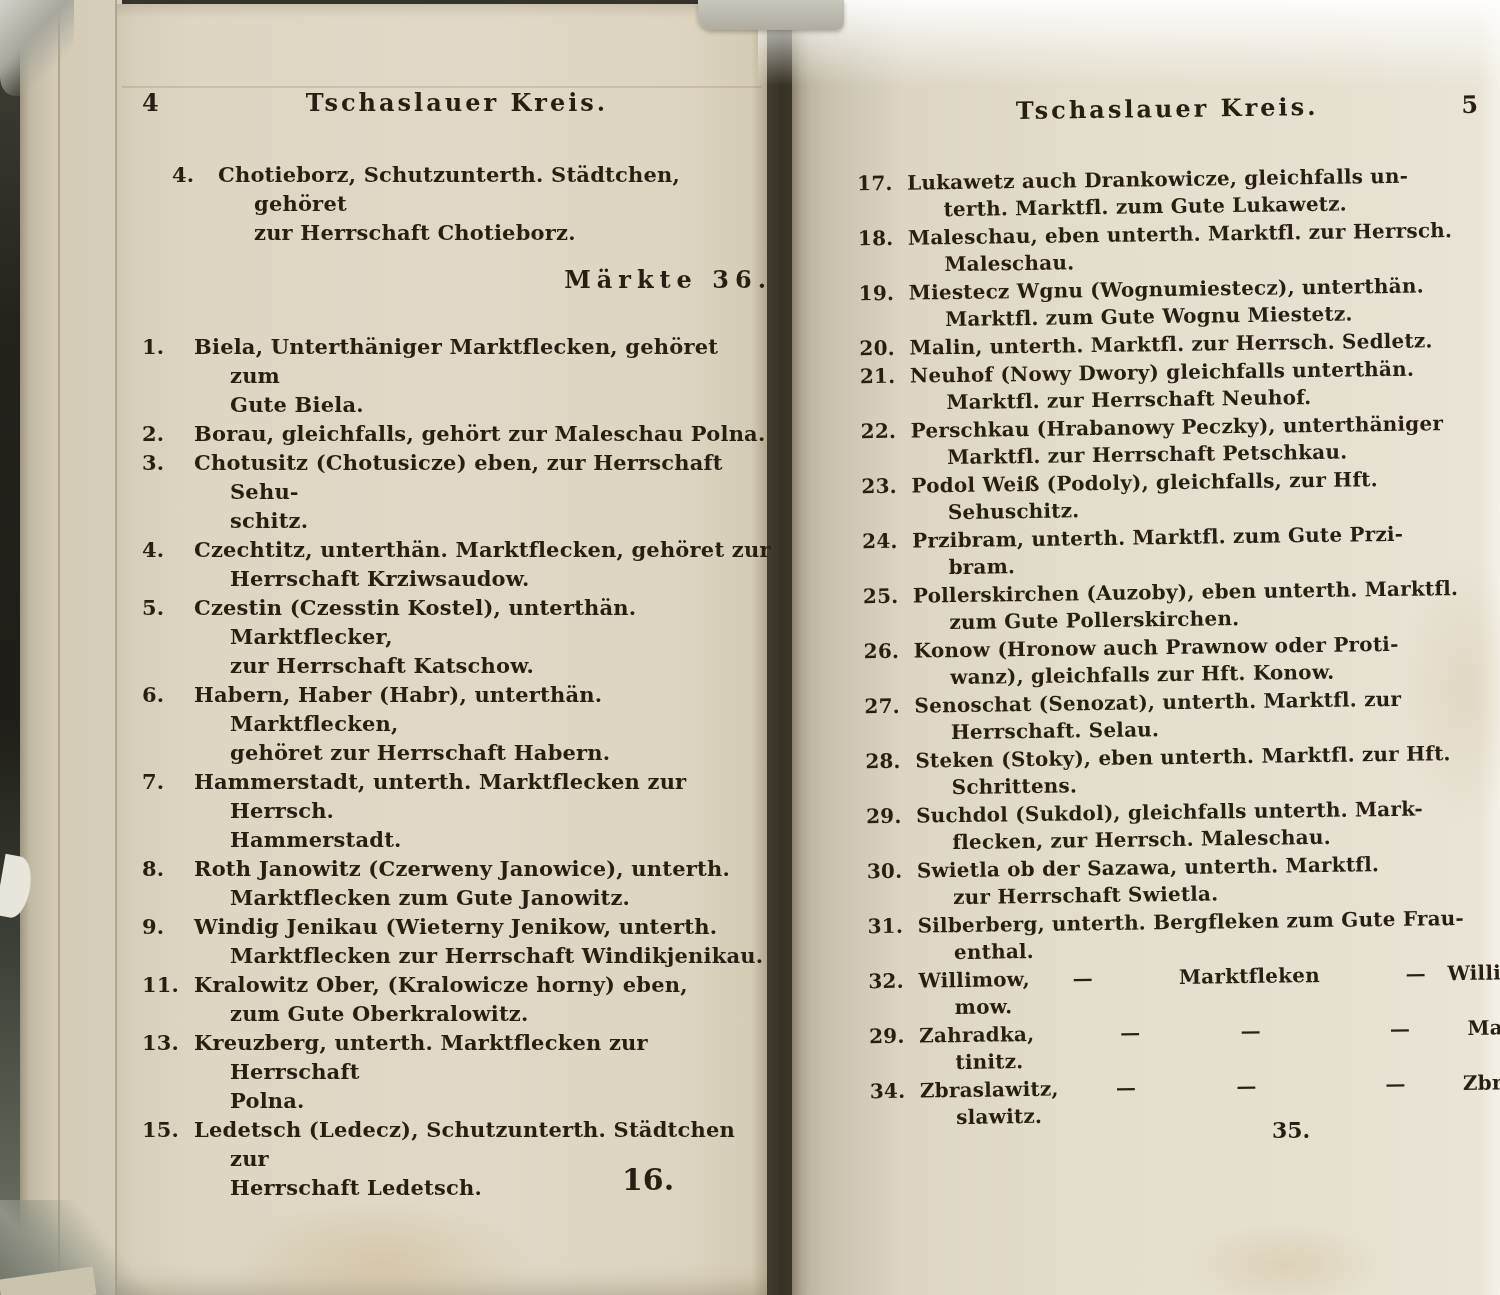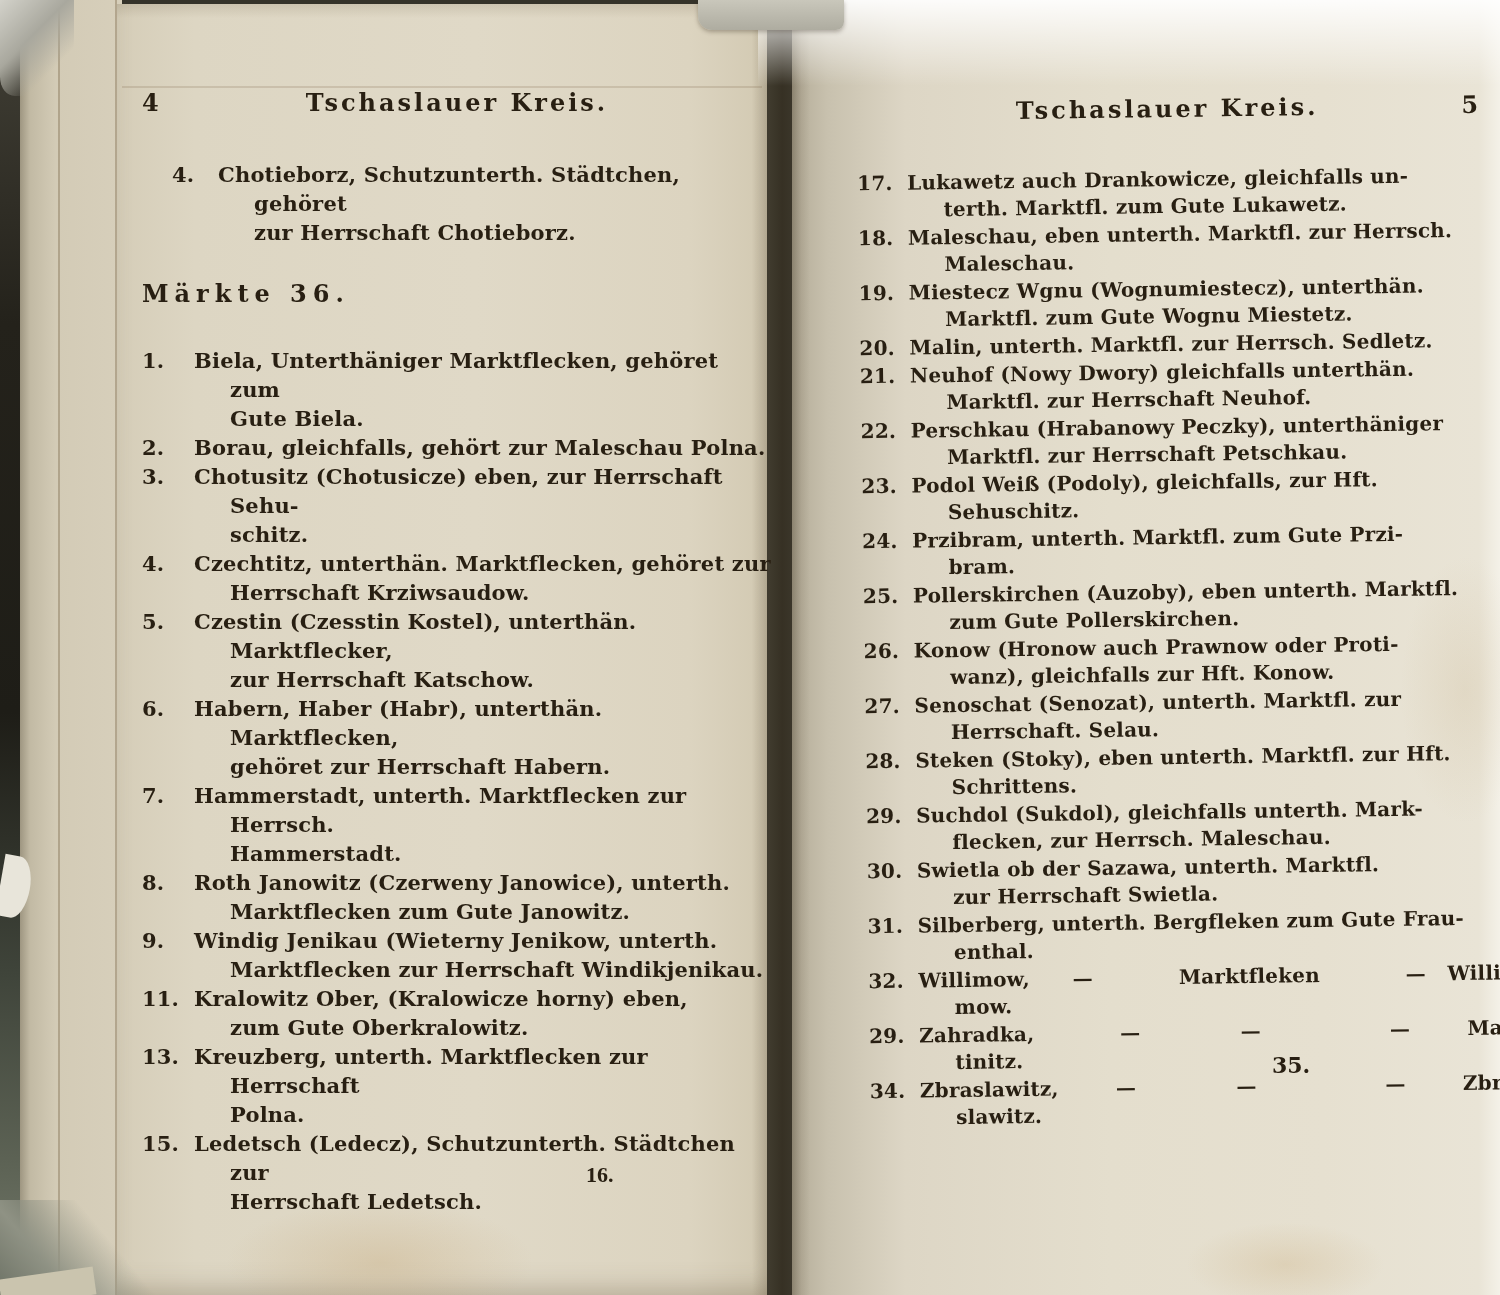--- a/index.html
+++ b/index.html
@@ -54,28 +54,28 @@
   .page-head .pn-l{width:64px;}
   .page-head .rh{flex:1;text-align:center;letter-spacing:3px;}
   .page-head .pn-r{width:64px;text-align:right;}
 
   .item{display:flex;}
   .item .n{flex:0 0 52px;}
   .right-text .item .n{flex:0 0 50px;}
   .item .t{flex:1;white-space:pre-line;padding-left:36px;text-indent:-36px;}
   .lead{margin-top:42px;padding-left:30px;}
   .lead .n{flex:0 0 46px;}
-  .section-heading{text-align:left;font-size:24px;letter-spacing:6px;margin:32px 0 38px;}
+  .section-heading{text-align:right;font-size:24px;letter-spacing:6px;margin:18px 0 38px;}
   .items-left{margin-top:0;}
   .items-right{margin-top:42px;}
   .items-right .item{margin-bottom:1px;}
 
   .catchword{position:absolute;font-weight:700;color:#281f12;}
-  .catch-left{left:586px;top:1162px;font-size:22px;font-family:Liberation Serif, serif;}
-  .catch-right{left:1272px;top:1052px;font-size:22px;}
+  .catch-left{left:622px;top:1162px;font-size:30px;}
+  .catch-right{left:1272px;top:1117px;font-size:22px;}
 </style>
 </head>
 <body>
 
 <div class="photo">
 
   <div class="cover-edge"></div>
   <div class="fore-edge"></div>
   <div class="crease-v crease-v1"></div>
   <div class="crease-v crease-v2"></div>

